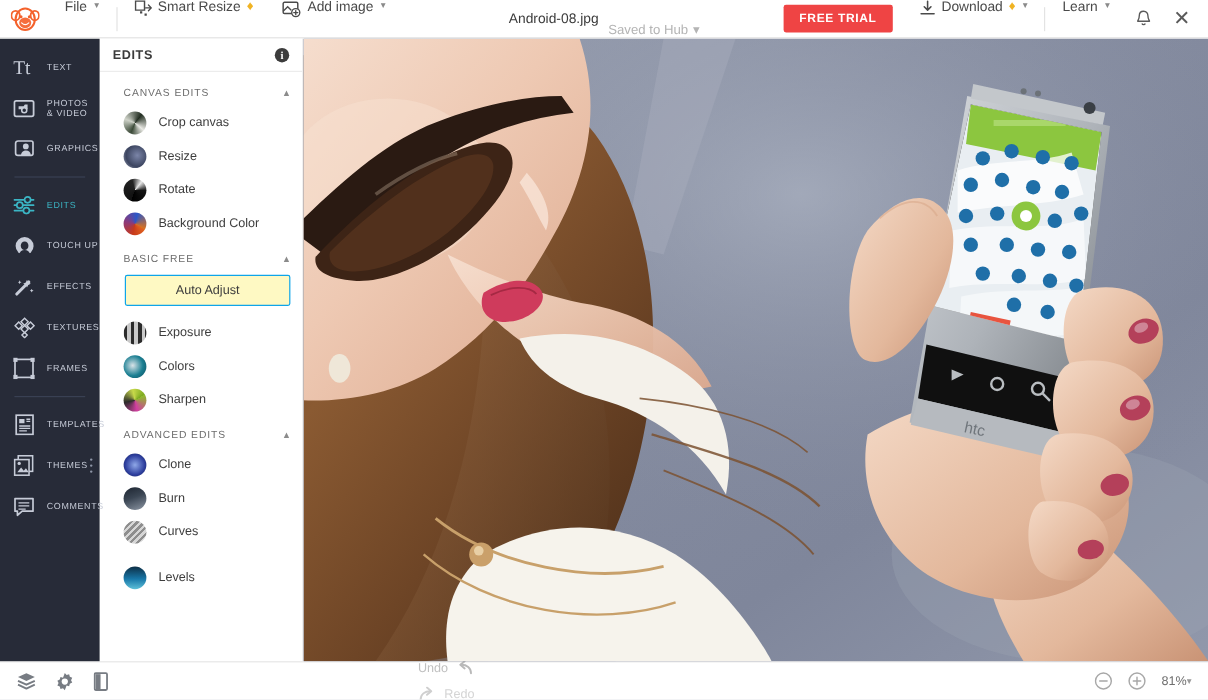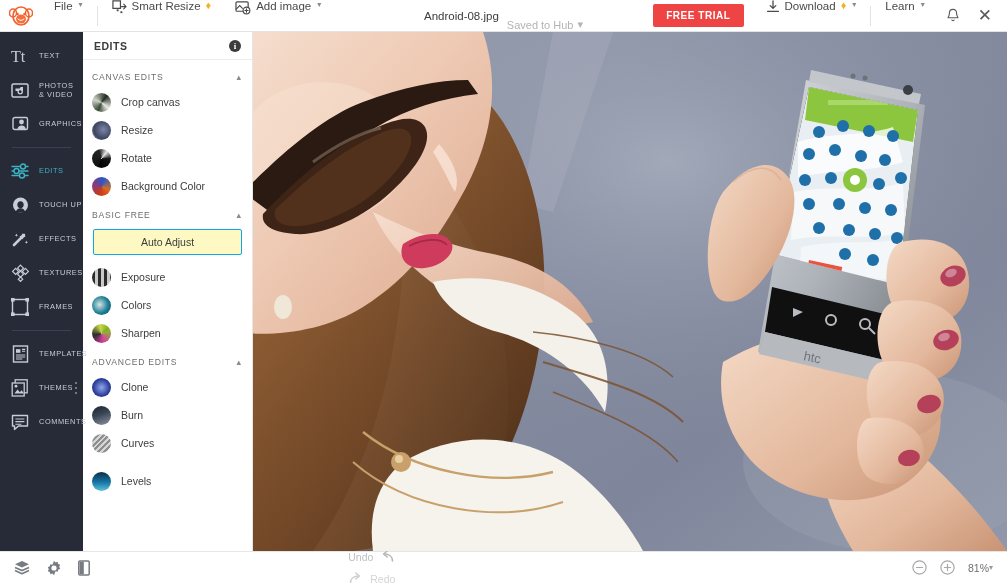--- a/index.html
+++ b/index.html
@@ -97,21 +97,21 @@
     justify-content: space-between; padding: 0 11px;
     border-bottom: 1px solid #ececec;
   }
   .panel-title { font-size: 10.5px; font-weight: bold; letter-spacing: .5px; color: #3b3b3b; }
   .info-dot {
     width: 12px; height: 12px; border-radius: 50%;
     background: #3c3c3c; color: #fff; font-size: 9px;
     display: flex; align-items: center; justify-content: center;
     font-family: "Liberation Serif", serif; cursor: pointer; font-weight: bold;
   }
-  .panel-scroll { flex: 1; overflow-y: auto; padding-top: 8px; }
+  .panel-scroll { flex: 1; overflow-y: auto; padding-top: 8px; padding-left: 11px; }
   .group-head {
     display: flex; align-items: center; justify-content: space-between;
     padding: 4px 11px 6px 9px; cursor: pointer;
   }
   .group-title { font-size: 8.6px; letter-spacing: .75px; color: #6d6d6d; font-weight: 400; }
   .chev { color: #8b8b8b; font-size: 9px; line-height: 1; }
   .opt-row {
     display: flex; align-items: center; gap: 10px;
     padding: 4.5px 9px; cursor: pointer;
   }

